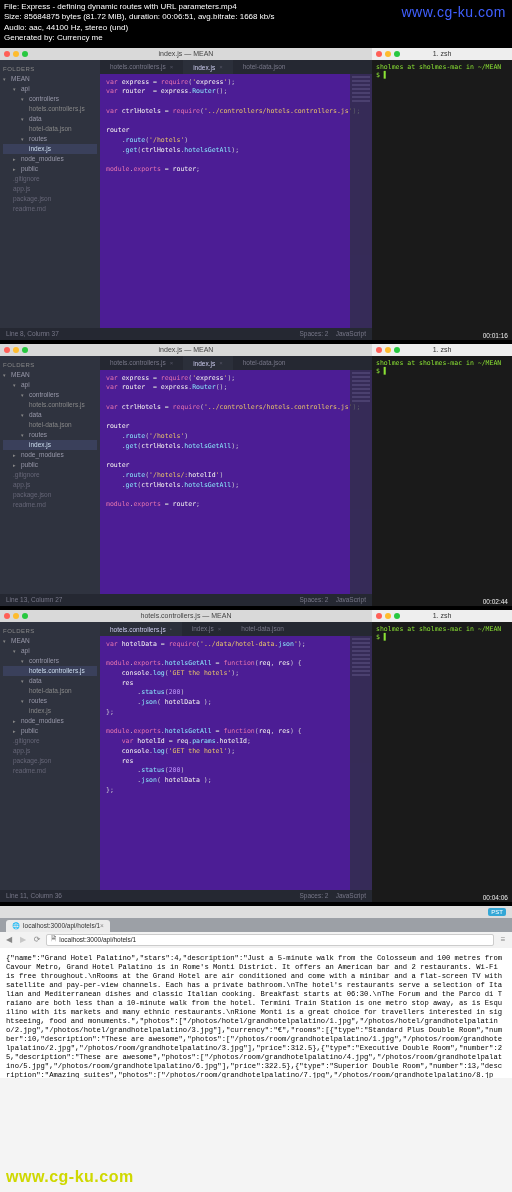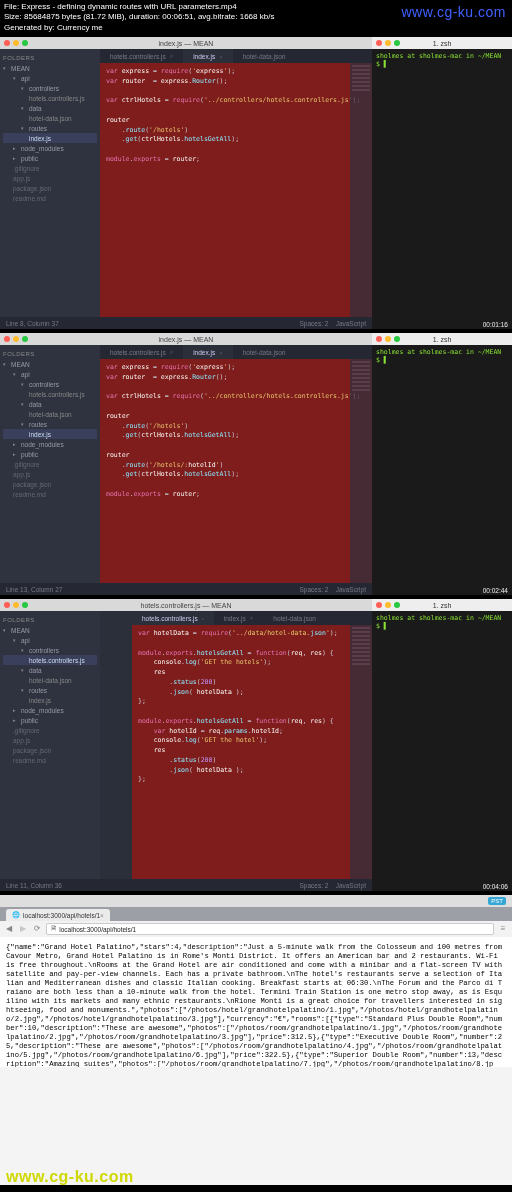--- a/index.html
+++ b/index.html
@@ -92,21 +92,21 @@
   }
   .tree-item .caret { font-size: 5px; color: #888; width:5px; display:inline-block;}
   .tree-item.sel { background: rgba(120,140,255,0.15); color:#cde; }
   .ico-file { color:#888;}
   .ind1 { padding-left: 10px;}
   .ind2 { padding-left: 18px;}
   .ind3 { padding-left: 26px;}
 
   .code-area {
     flex: 1;
-    background: #7f1d1d;
+    background: #4c1d95;
     position: relative;
   }
   .tabs {
     height: 14px;
     background: #252832;
     display: flex;
     align-items: center;
     gap: 0;
     font-size: 6.5px;
   }
@@ -223,20 +223,21 @@
   }
 </style>
 </head>
 <body>
 
 <div class="watermark top">www.cg-ku.com</div>
 
 <div class="header-info">
   <div>File: Express - defining dynamic routes with URL parameters.mp4</div>
   <div>Size: 85684875 bytes (81.72 MiB), duration: 00:06:51, avg.bitrate: 1668 kb/s</div>
+  <div>Audio: aac, 44100 Hz, stereo (und)</div>
   <div>Generated by: Currency me</div>
 </div>
 
 <div class="panel" style="margin-top:2px;">
   <div class="row">
     <div class="editor-col">
       <div class="winbar">
         <div class="dot red"></div>
         <div class="dot yel"></div>
         <div class="dot grn"></div>
@@ -476,21 +477,21 @@
 
 <div class="panel" style="margin-top:4px;">
   <div class="row">
     <div class="editor-col">
       <div class="winbar">
         <div class="dot red"></div>
         <div class="dot yel"></div>
         <div class="dot grn"></div>
         <div class="title">hotels.controllers.js — MEAN</div>
       </div>
-      <div class="editor-body" style="height:268px;gap:32px;">
+      <div class="editor-body" style="height:268px;">
         <div class="sidebar">
           <div class="hdr">FOLDERS</div>
           <div class="tree-item">
               <span class="caret">▾</span>
               <span>MEAN</span>
             </div>
           <div class="tree-item ind1">
               <span class="caret">▾</span>
               <span>api</span>
             </div>

